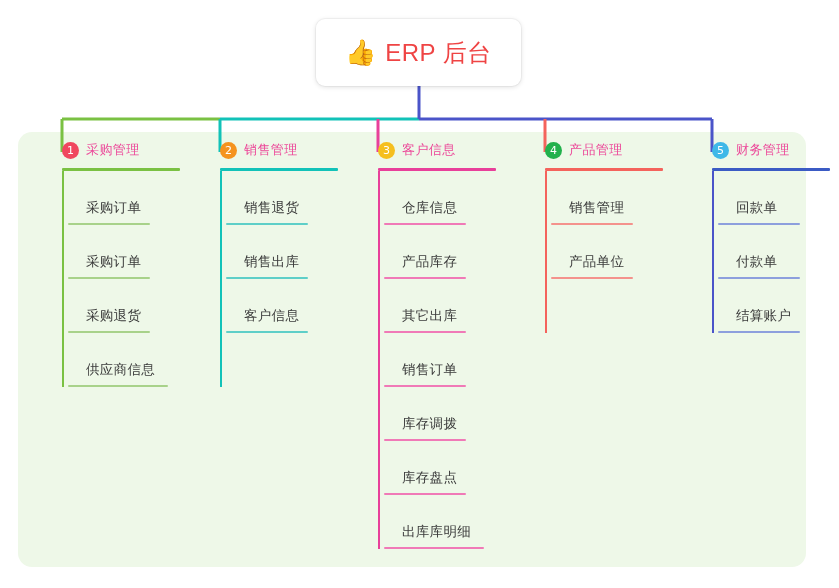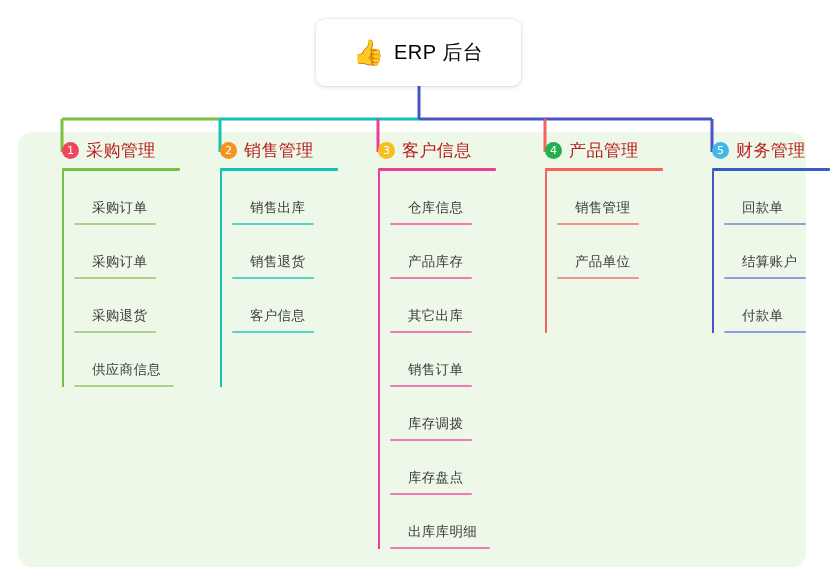--- a/index.html
+++ b/index.html
@@ -36,22 +36,22 @@
     display: flex;
     align-items: center;
     gap: 9px;
   }
   #root-card .thumb {
     font-size: 25px;
     line-height: 1;
     display: block;
   }
   #root-card .root-text {
-    font-size: 20px;
-    color: #000000;
+    font-size: 24px;
+    color: #ef4444;
     letter-spacing: 0.5px;
     white-space: nowrap;
   }
 
   
   #connectors {
     position: absolute;
     left: 0;
     top: 0;
     width: 839px;
@@ -98,36 +98,36 @@
     height: 17px;
     border-radius: 50%;
     color: #ffffff;
     font-size: 11px;
     line-height: 17px;
     text-align: center;
     font-family: "DejaVu Sans", sans-serif;
     flex: 0 0 auto;
   }
   .col-title {
-    font-size: 17px;
-    color: #b91c1c;
+    font-size: 13px;
+    color: #ec4899;
     white-space: nowrap;
     letter-spacing: 0.4px;
   }
   .col-rule {
     height: 3px;
     width: 118px;
     margin-left: 22px;
     border-radius: 1px;
   }
 
   .leaf-wrap {
     position: relative;
     margin-left: 22px;
-    padding-left: 12px;
+    padding-left: 6px;
   }
   .spine {
     position: absolute;
     left: 0;
     top: 0;
     width: 2px;
   }
   .leaf {
     position: relative;
     height: 54px;
@@ -205,28 +205,28 @@
     </div>
     <div class="column" style="left: 180px;">
       <div class="col-header">
         <span class="badge" style="background: rgb(245, 147, 30);">2</span>
         <span class="col-title">销售管理</span>
       </div>
       <div class="col-rule" style="background: rgb(18, 194, 184);"></div>
       <div class="leaf-wrap">
         <div class="spine" style="background: rgb(18, 194, 184); height: 216px;"></div>
         <div class="leaf">
+          <div class="leaf-label">销售退货</div>
+          <div class="leaf-rule" style="background: rgb(94, 207, 200);"></div>
+        </div>
+        <div class="leaf">
           <div class="leaf-label">销售出库</div>
           <div class="leaf-rule" style="background: rgb(94, 207, 200);"></div>
         </div>
         <div class="leaf">
-          <div class="leaf-label">销售退货</div>
-          <div class="leaf-rule" style="background: rgb(94, 207, 200);"></div>
-        </div>
-        <div class="leaf">
           <div class="leaf-label">客户信息</div>
           <div class="leaf-rule" style="background: rgb(94, 207, 200);"></div>
         </div>
       </div>
     </div>
     <div class="column" style="left: 338px;">
       <div class="col-header">
         <span class="badge" style="background: rgb(245, 191, 30);">3</span>
         <span class="col-title">客户信息</span>
       </div>
@@ -287,22 +287,22 @@
         <span class="col-title">财务管理</span>
       </div>
       <div class="col-rule" style="background: rgb(59, 91, 196);"></div>
       <div class="leaf-wrap">
         <div class="spine" style="background: rgb(74, 84, 201); height: 162px;"></div>
         <div class="leaf">
           <div class="leaf-label">回款单</div>
           <div class="leaf-rule" style="background: rgb(141, 159, 221);"></div>
         </div>
         <div class="leaf">
+          <div class="leaf-label">付款单</div>
+          <div class="leaf-rule" style="background: rgb(141, 159, 221);"></div>
+        </div>
+        <div class="leaf">
           <div class="leaf-label">结算账户</div>
           <div class="leaf-rule" style="background: rgb(141, 159, 221);"></div>
         </div>
-        <div class="leaf">
-          <div class="leaf-label">付款单</div>
-          <div class="leaf-rule" style="background: rgb(141, 159, 221);"></div>
-        </div>
       </div>
     </div>
   </div>
 
 </body></html>

